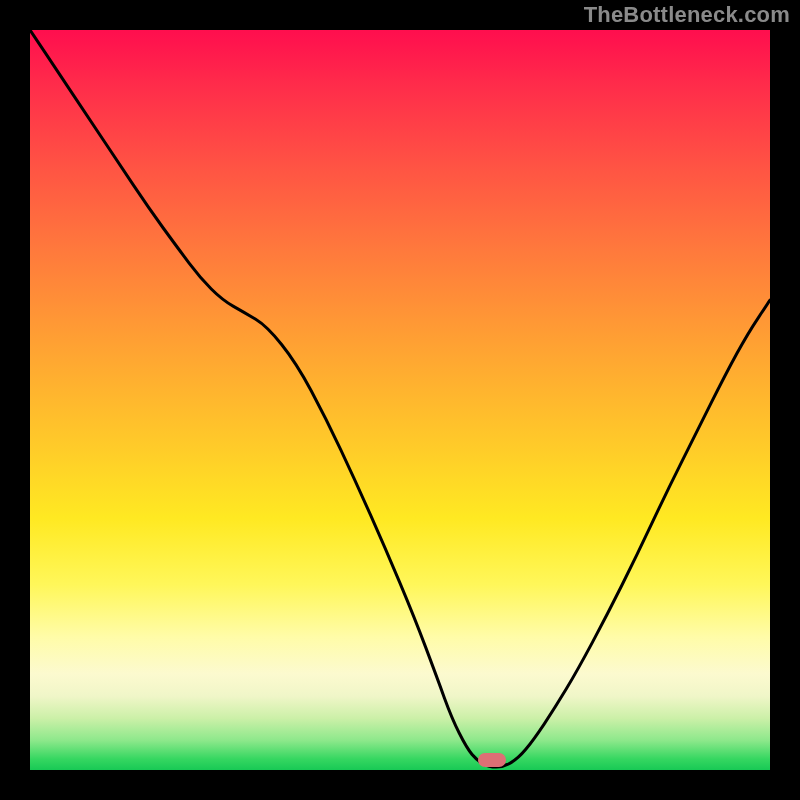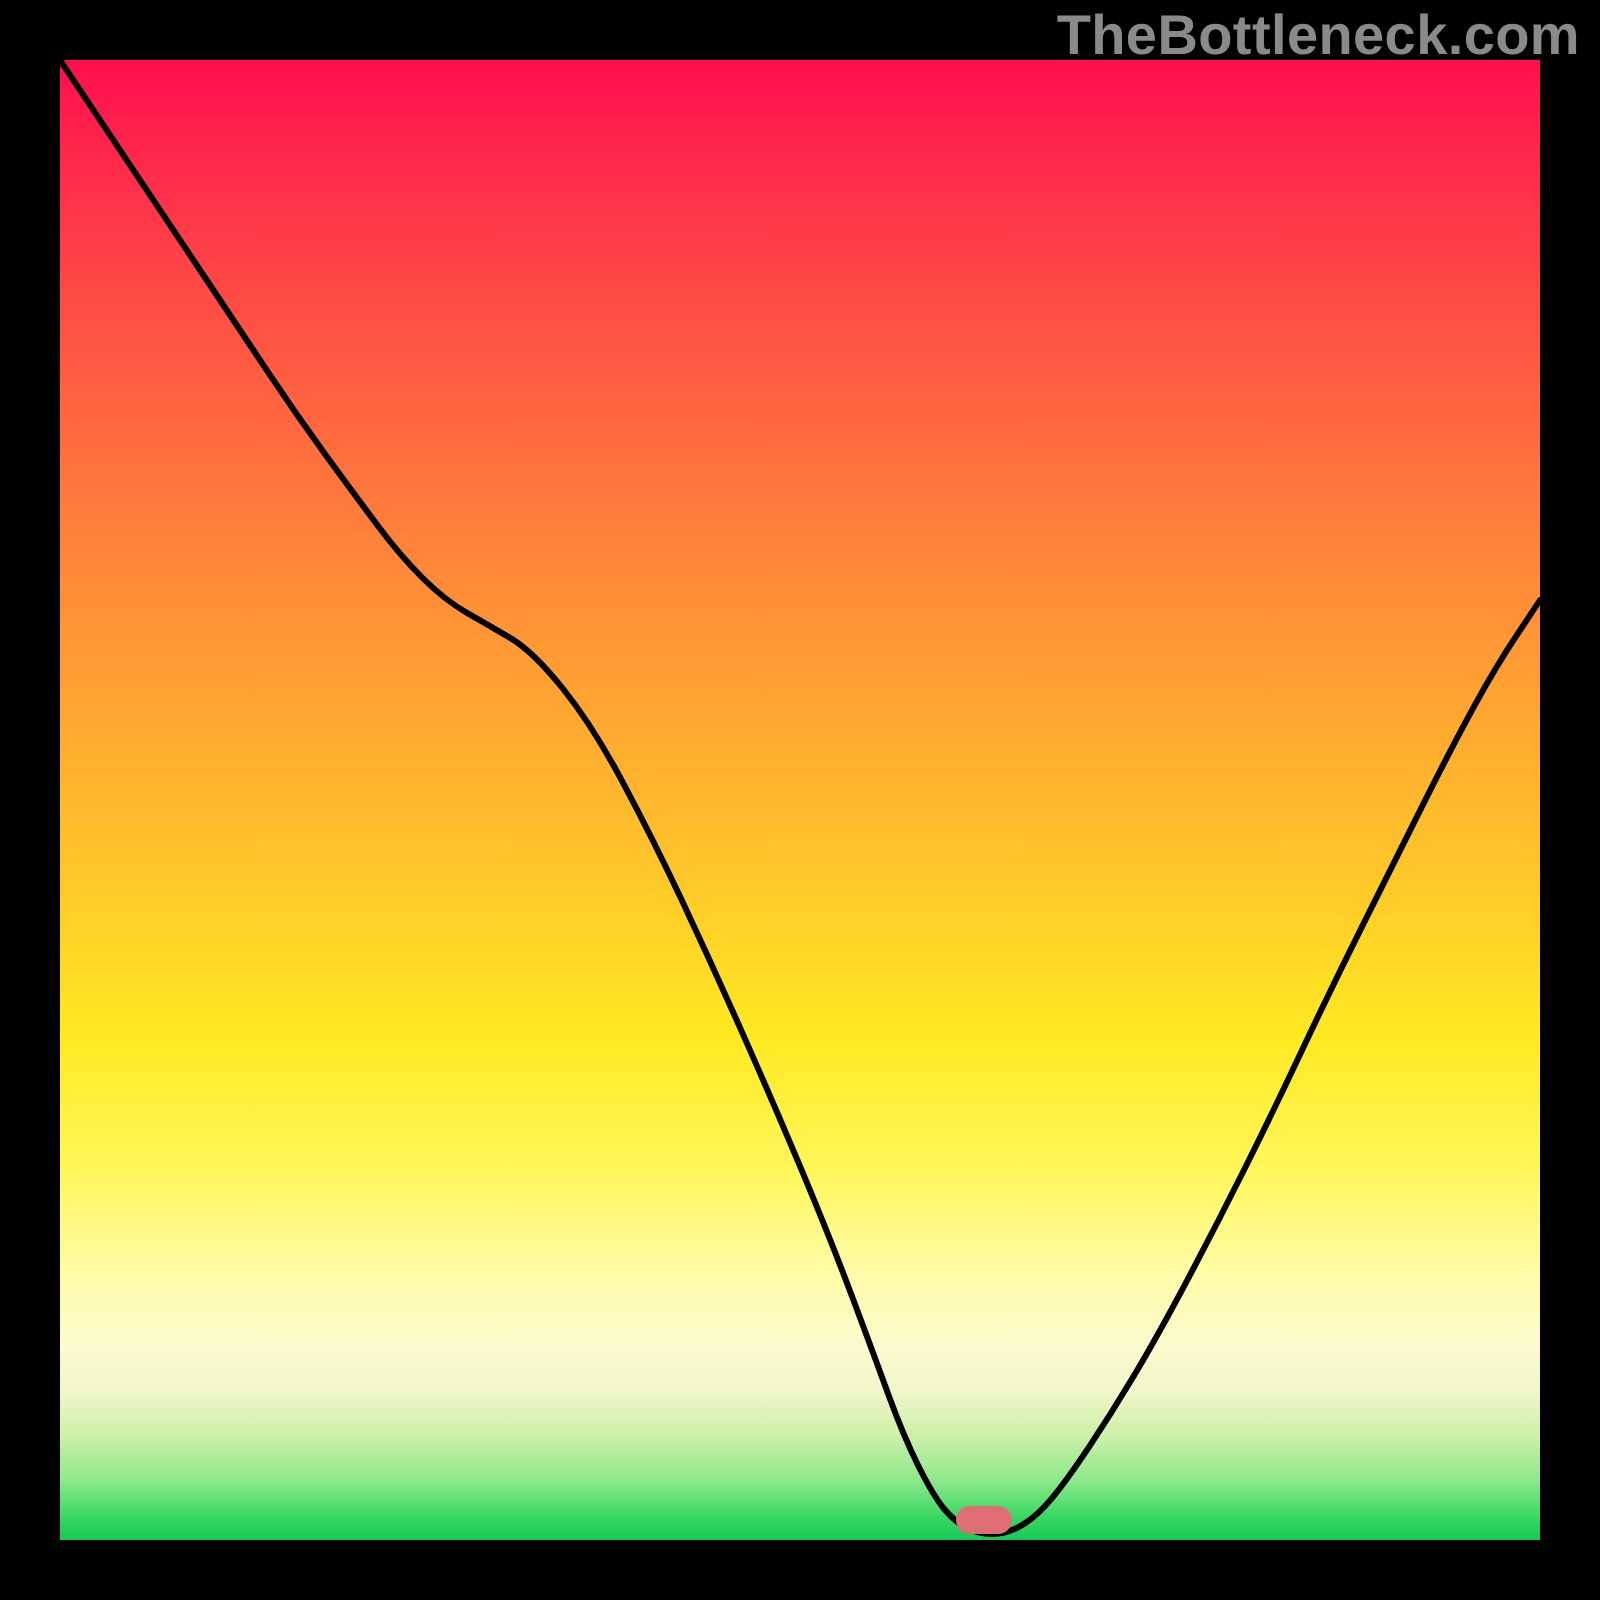--- a/index.html
+++ b/index.html
@@ -15,21 +15,21 @@
     top: 0;
     left: 0;
     width: 800px;
     height: 800px;
   }
   .watermark {
     position: absolute;
     top: 2px;
     right: 10px;
     font-family: Arial, Helvetica, sans-serif;
-    font-size: 28px;
+    font-size: 22px;
     font-weight: 600;
     color: #8a8a8a;
     letter-spacing: 0.2px;
   }
   .plot {
     position: absolute;
     left: 30px;
     top: 30px;
     width: 740px;
     height: 740px;

